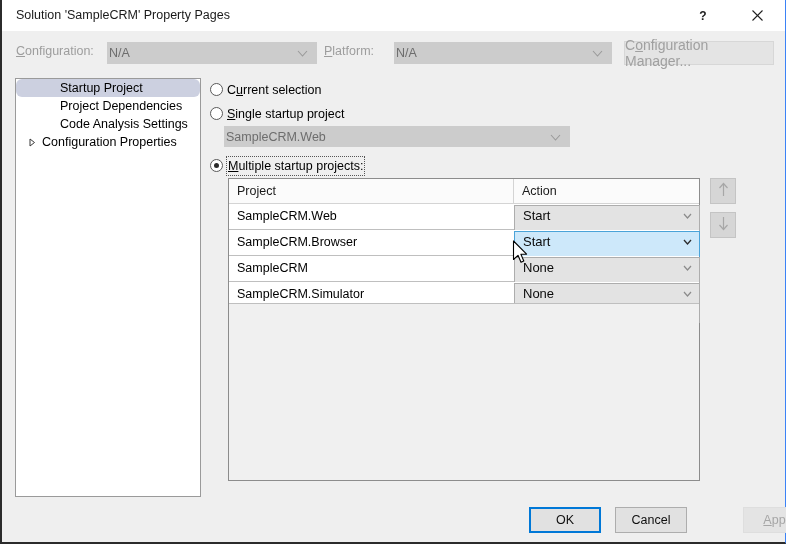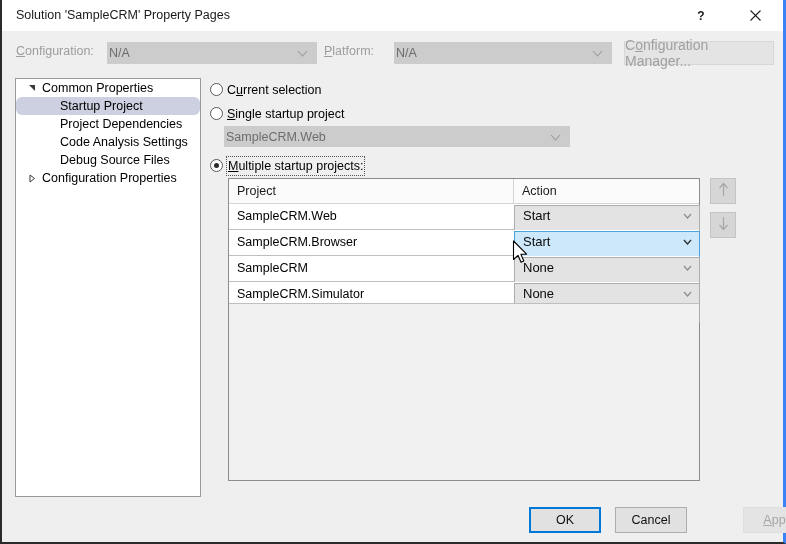--- a/index.html
+++ b/index.html
@@ -18,21 +18,21 @@
   }
   .dialog {
     position: absolute;
     left: 0; top: 0;
     width: 786px;
     height: 544px;
     background: #efefef;
     box-sizing: border-box;
     border-left: 2px solid #2b2b2b;
     border-bottom: 2px solid #2b2b2b;
-    border-right: 3px solid #3b82f6;
+    border-right: 1px solid #3b82f6;
   }
   
   .titlebar {
     position: absolute;
     left: 0; top: 0;
     right: 0;
     height: 31px;
     background: #ffffff;
     border-bottom: 1px solid #e6e6e6;
   }
@@ -371,44 +371,33 @@
         </svg>
     </span>
   </div>
 
   <div class="btn-config-manager">
     <span>C<u>o</u>nfiguration Manager...</span>
   </div>
 
   <div class="treepanel">
 
-    <div class="tree-item">
-      <span class="tree-arrow">
-        <svg width="8" height="8" viewBox="0 0 8 8">
-            <path d="M1 1 L7 7 L7 1 Z" fill="#3a3a3a"></path>
-          </svg>
-      </span>
-      <span>Common Properties</span>
-    </div>
 
     <div class="tree-item lvl1 selected">
       <span>Startup Project</span>
     </div>
 
     <div class="tree-item lvl1">
       <span>Project Dependencies</span>
     </div>
 
     <div class="tree-item lvl1">
       <span>Code Analysis Settings</span>
     </div>
 
-    <div class="tree-item lvl1">
-      <span>Debug Source Files</span>
-    </div>
 
     <div class="tree-item">
       <span class="tree-arrow">
         <svg width="8" height="9" viewBox="0 0 8 9">
             <path d="M2 1 L6.5 4.5 L2 8 Z" fill="none" stroke="#3a3a3a" stroke-width="1"></path>
           </svg>
       </span>
       <span>Configuration Properties</span>
     </div>
 

